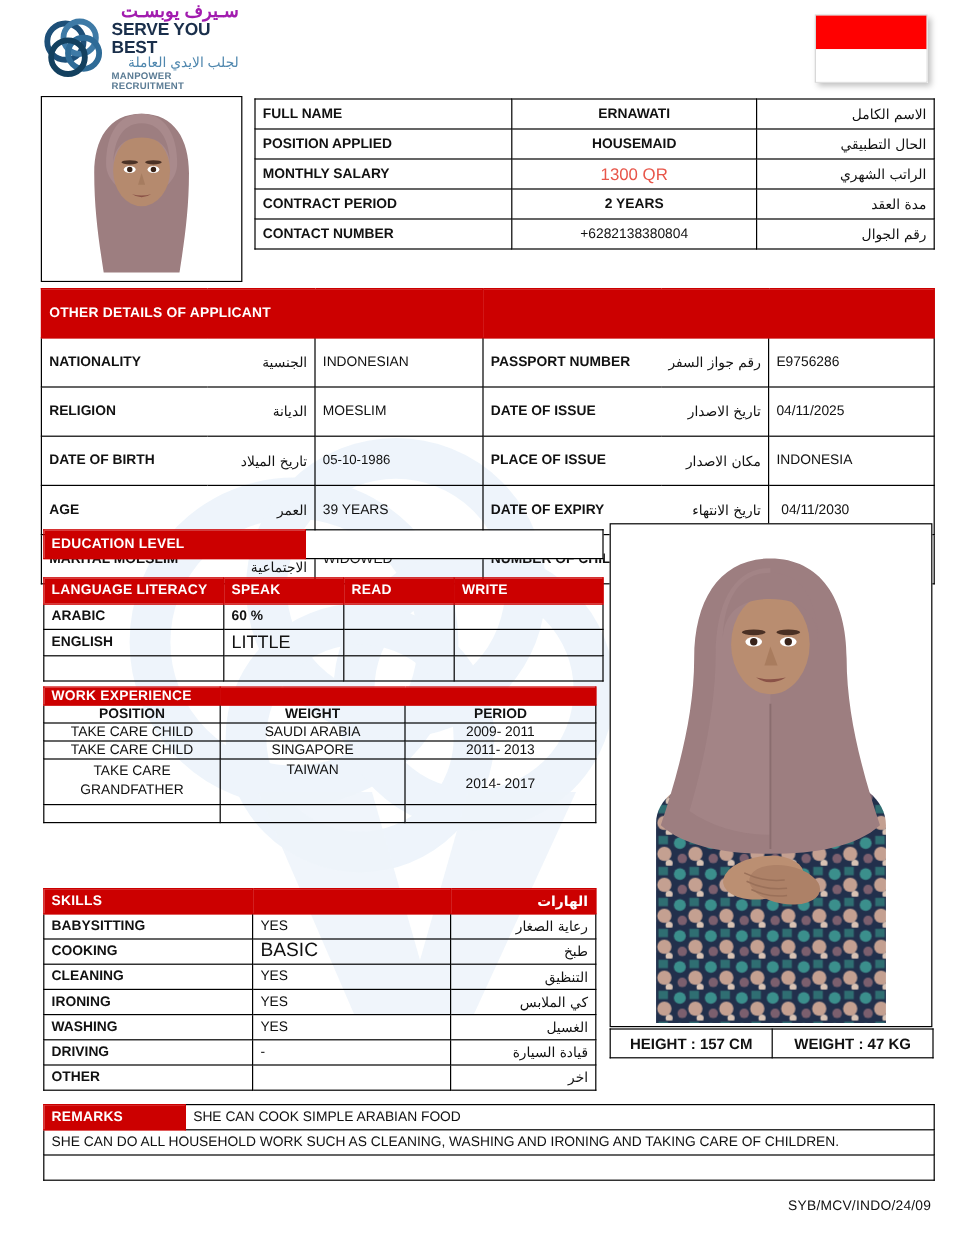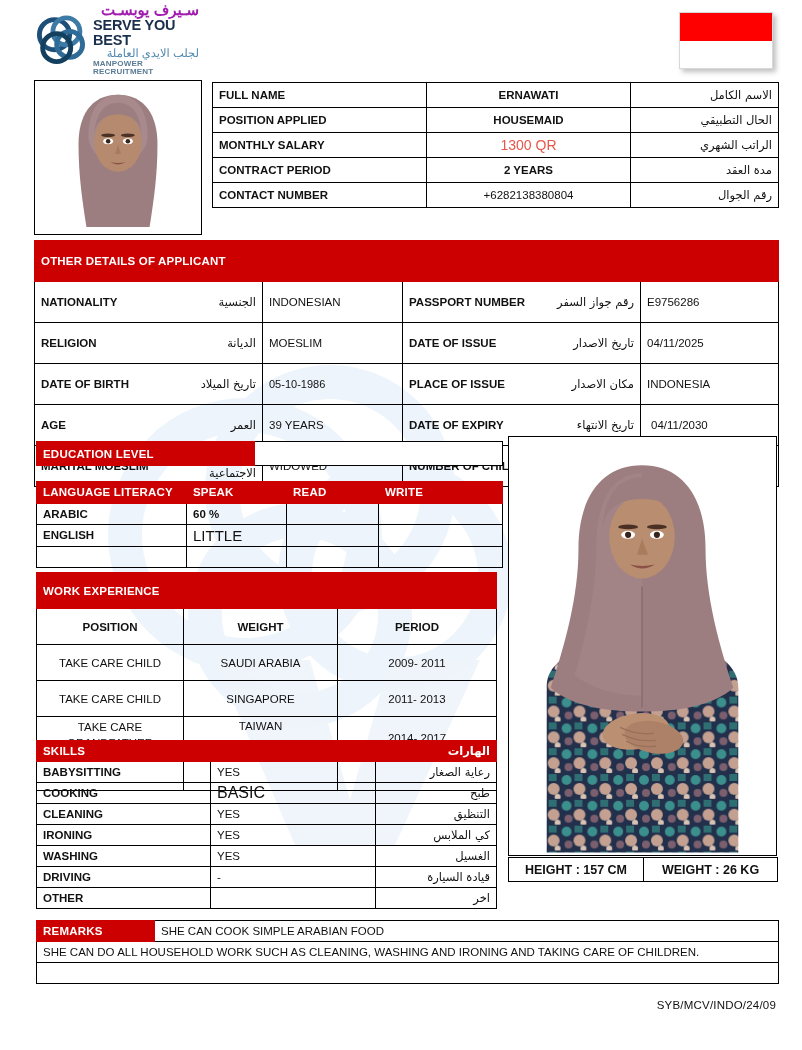--- a/index.html
+++ b/index.html
@@ -64,21 +64,21 @@
   #otherdetails td { height:41px; }
 
   
   #education { left:36px; top:441px; width:466px; }
   #education td { height:24px; }
   
   #language { left:36px; top:481px; width:466px; }
   #language td { height:21.5px; }
   
   #work { left:36px; top:572px; width:460px; }
-  #work td { height:36px; }
+  #work td { height:15px; }
   
   #skills { left:36px; top:740px; width:460px; }
   #skills td { height:21px; }
   
   #remarks { left:36px; top:920px; width:742px; }
   #remarks td { height:21px; }
 
   
   .photo-r { position:absolute; left:508px; top:436px; width:269px; height:420px;
              border:1px solid #000; background:#fff; overflow:hidden; }
@@ -447,21 +447,21 @@
   </div>
 
   <table class="tbl" id="hw">
     <colgroup>
         <col style="width:135px">
         <col style="width:134px">
       </colgroup>
     <tbody>
       <tr>
         <td>HEIGHT : 157 CM</td>
-        <td>WEIGHT : 26 KG</td>
+        <td>WEIGHT : 47 KG</td>
       </tr>
     </tbody>
   </table>
 
   <table class="tbl" id="remarks">
     <colgroup>
         <col style="width:118px">
         <col style="width:624px">
       </colgroup>
     <tbody>

